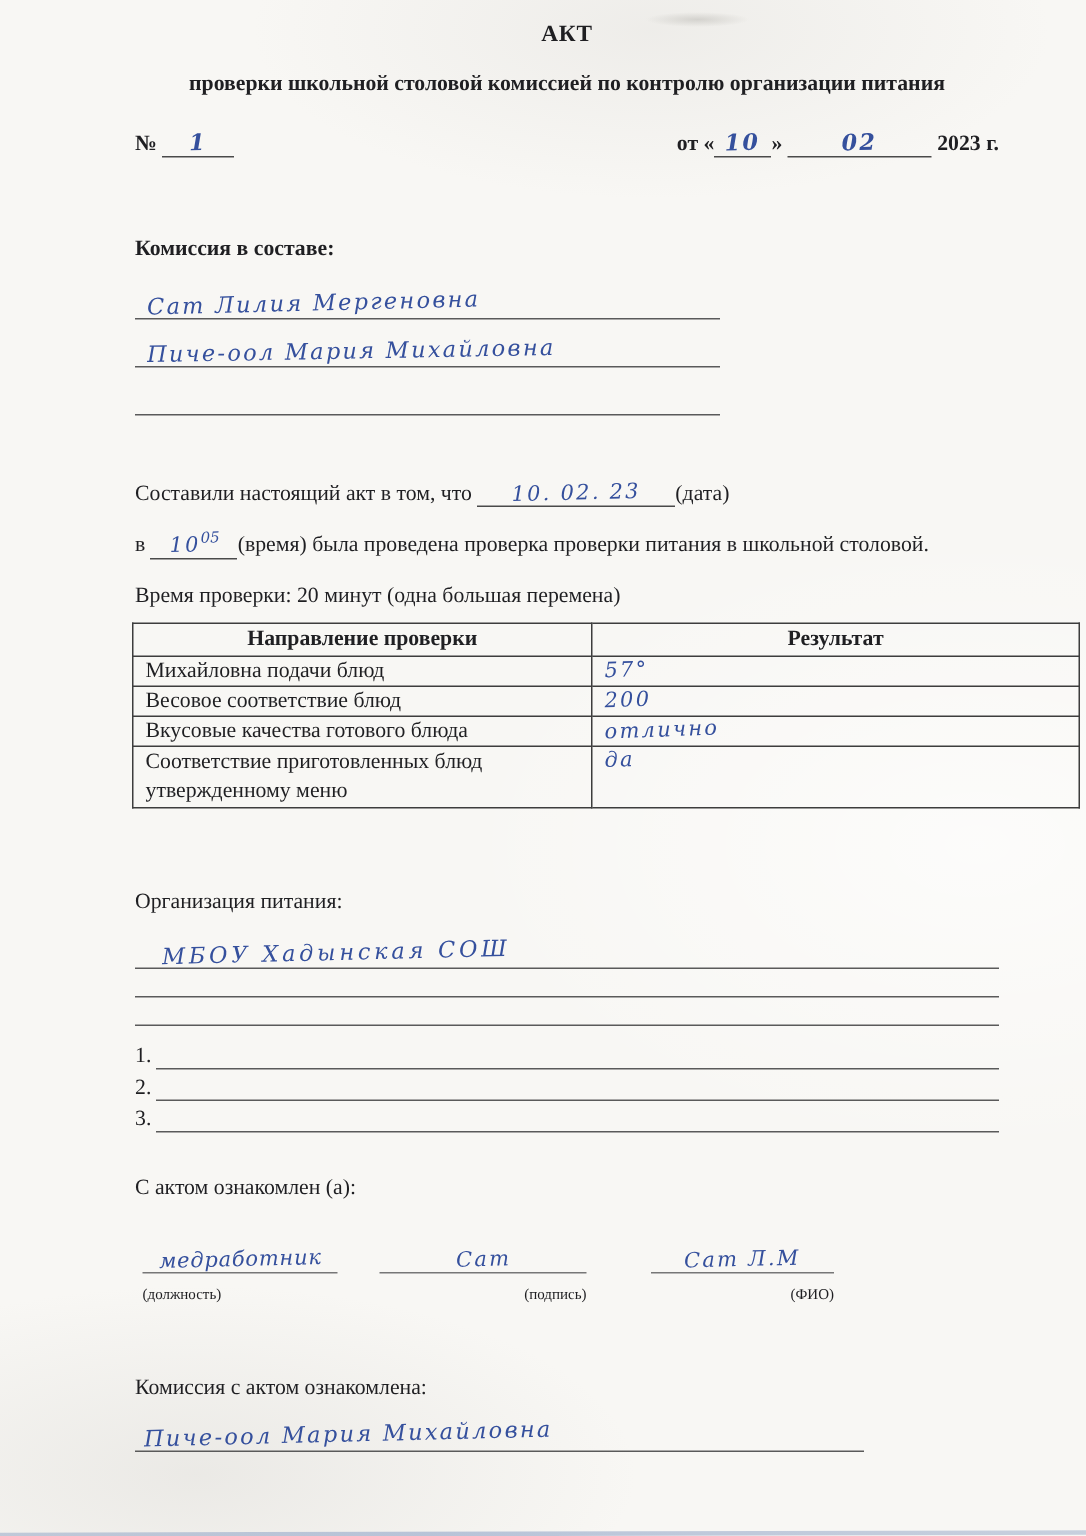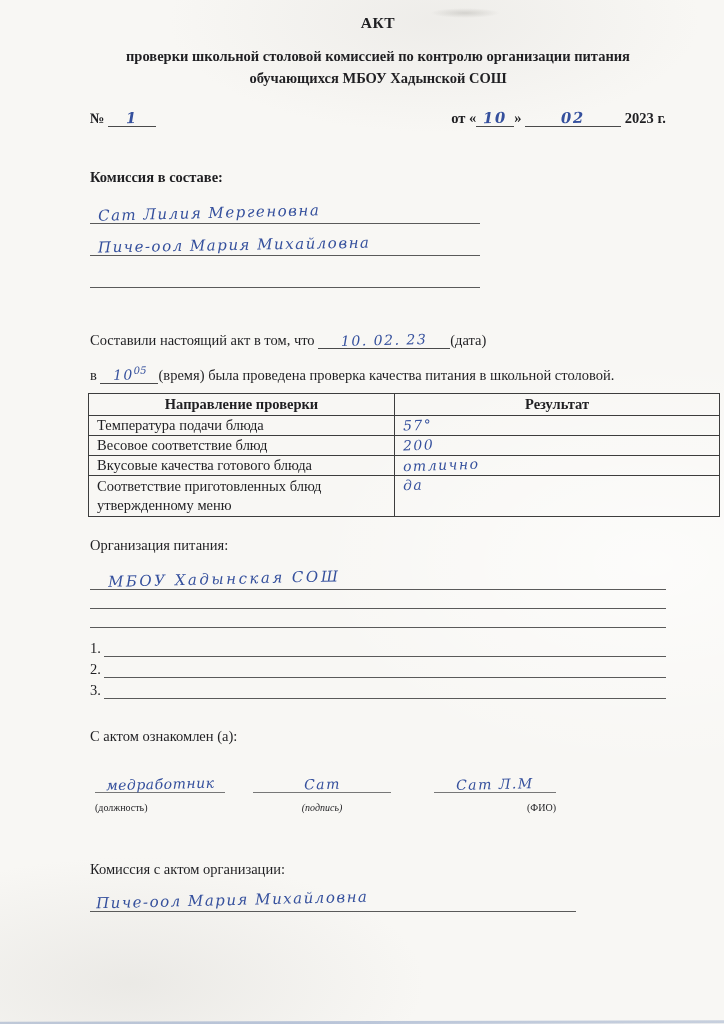--- a/index.html
+++ b/index.html
@@ -95,84 +95,84 @@
 <body>
 
 <div class="page">
   <div class="smudge"></div>
 
   <div class="content">
 
     <h1 class="title center bold">АКТ</h1>
     <div class="subtitle center">
       <div>проверки школьной столовой комиссией по контролю организации питания</div>
-      <div>обучающихся МБОУ Хадынской СОШ</div>
     </div>
 
     <div class="numrow">
       <div>
         <span>№</span>
         <span class="uline" style="width:48px;"><span class="hw">1</span></span>
       </div>
       <div>
         <span>от «</span><span class="uline" style="width:38px;"><span class="hw">10</span></span><span>»</span>
         <span class="uline" style="width:96px;"><span class="hw">02</span></span>
         <span>2023 г.</span>
       </div>
     </div>
 
-    <div class="sec-label" style="margin-top:42px;">Комиссия в составе:</div>
+    <div class="sec-label" style="margin-top:53px;">Комиссия в составе:</div>
     <div class="writeline">
         <span class="hw">Сат  Лилия  Мергеновна</span>
       </div>
     <div class="writeline">
         <span class="hw" style="transform:rotate(-1deg);">Пиче-оол  Мария  Михайловна</span>
       </div>
     <div class="writeline">
         <span class="hw"></span>
       </div>
 
     <div class="para" style="margin-top:42px;">
       <span>Составили настоящий акт в том, что</span>
       <span class="uline" style="width:132px;"><span class="hw small">10. 02. 23</span></span><span>(дата)</span>
     </div>
     <div class="para">
       <span>в</span>
       <span class="uline" style="width:58px;"><span class="hw small"><span>10</span><sup class="hw-sup">05</sup></span></span><span>(время)</span>
-      <span>была проведена проверка качества питания в школьной столовой.</span>
-    </div>
+      <span>была проведена проверка проверки питания в школьной столовой.</span>
+    </div>
+    <div class="para">Время проверки: 20 минут (одна большая перемена)</div>
 
     <table class="checks">
       <thead>
         <tr>
           <th style="width:48.5%;">Направление проверки</th>
           <th>Результат</th>
         </tr>
       </thead>
       <tbody>
         <tr>
-          <td>Температура подачи блюда</td>
+          <td>Михайловна подачи блюд</td>
           <td class="result-cell"><span class="hw small">57°</span></td>
         </tr>
         <tr>
           <td>Весовое соответствие блюд</td>
           <td class="result-cell"><span class="hw small">200</span></td>
         </tr>
         <tr>
           <td>Вкусовые качества готового блюда</td>
           <td class="result-cell"><span class="hw small">отлично</span></td>
         </tr>
         <tr>
           <td style="line-height:19px;">Соответствие приготовленных блюд утвержденному меню</td>
           <td class="result-cell"><span class="hw small">да</span></td>
         </tr>
       </tbody>
     </table>
 
-    <div class="sec-label" style="margin-top:20px;margin-bottom:2px;font-weight:normal;">Организация питания:</div>
+    <div class="sec-label" style="margin-top:54px;margin-bottom:2px;font-weight:normal;">Организация питания:</div>
     <div class="org-line1">
         <span class="hw">МБОУ   Хадынская   СОШ</span>
       </div>
     <div class="blankline"></div>
     <div class="blankline"></div>
 
     <div style="margin-top:8px;">
       <div class="numline">
           <span class="n">1.</span>
           <span class="l"></span>
@@ -192,31 +192,31 @@
       <div class="sigcol" style="width:130px;margin-left:5px;">
         <div class="sline">
             <span class="hw small" style="letter-spacing:.5px;">медработник</span>
           </div>
         <div class="caption">(должность)</div>
       </div>
       <div class="sigcol" style="width:138px;margin-left:28px;">
         <div class="sline">
             <span class="hw small">Сат</span>
           </div>
-        <div class="caption" style="text-align:center;font-style:italic;">(подпись)</div>
+        <div class="caption" style="text-align:right;">(подпись)</div>
       </div>
       <div class="sigcol" style="width:122px;margin-left:43px;">
         <div class="sline">
             <span class="hw small">Сат Л.М</span>
           </div>
         <div class="caption" style="text-align:right;">(ФИО)</div>
       </div>
     </div>
 
-    <div class="para" style="margin-top:46px;">Комиссия с актом организации:</div>
+    <div class="para" style="margin-top:46px;">Комиссия с актом ознакомлена:</div>
     <div class="ack-line">
       <span class="ack-seg" style="width:100%;">
           <span class="hw">Пиче-оол  Мария  Михайловна</span>
         </span>
     </div>
 
   </div>
 
   <div class="scan-edge"></div>
 </div>

